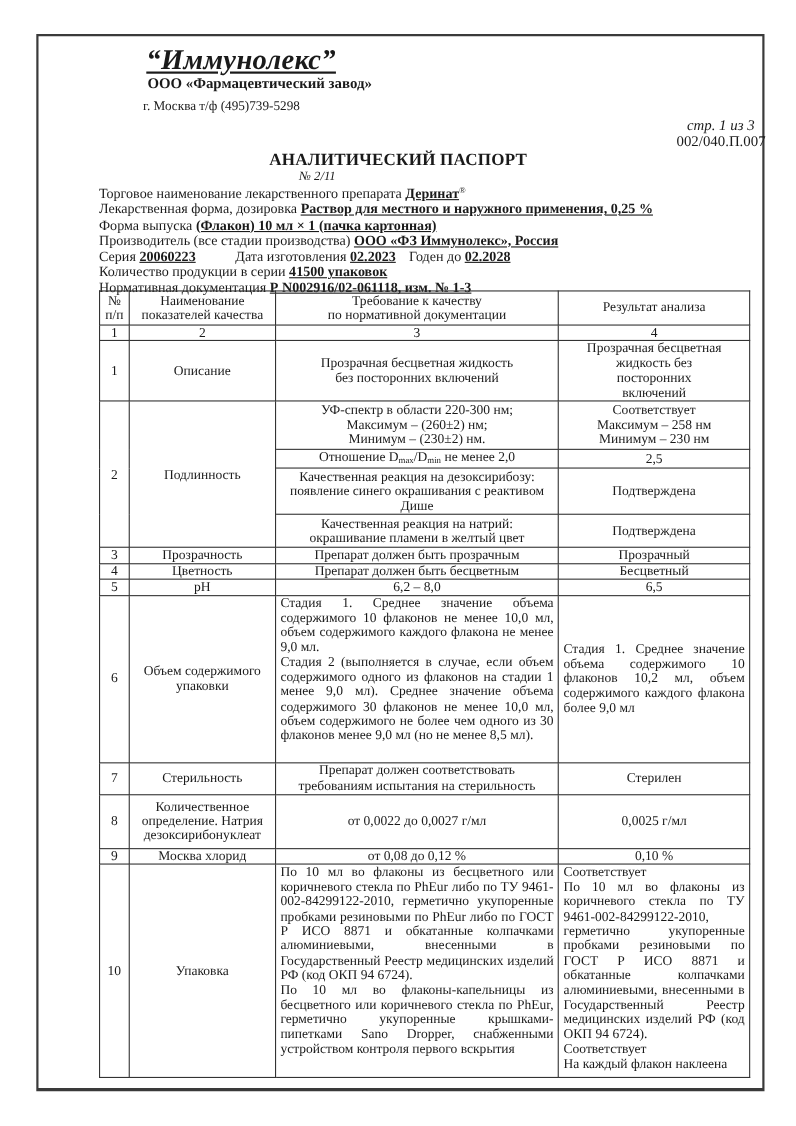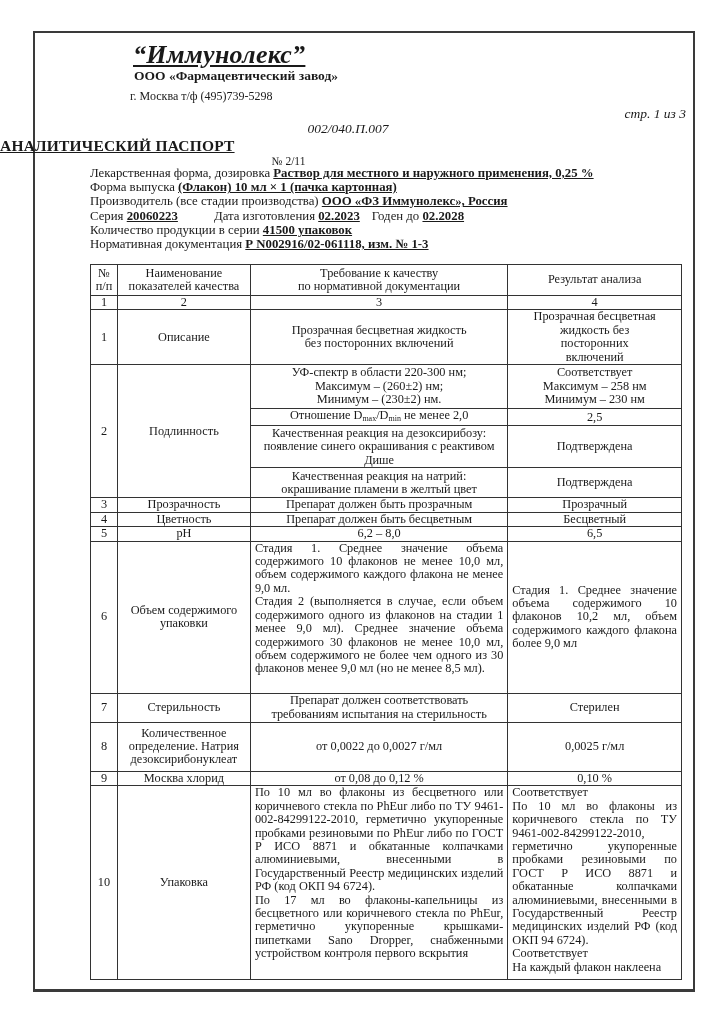--- a/index.html
+++ b/index.html
@@ -5,25 +5,25 @@
   html, body { margin: 0; padding: 0; background: #ffffff; }
   body { width: 724px; height: 1024px; position: relative; overflow: hidden;
          font-family: "Liberation Serif", "DejaVu Serif", serif; color: #1a1a1a; }
   .frame { position: absolute; left: 33px; top: 31px; width: 662px; height: 961px;
            border: 2px solid #3a3a3a; border-bottom-width: 3px; box-sizing: border-box; }
   .brand { position: absolute; left: 133px; top: 40px; font-size: 26px; font-weight: bold;
            font-style: italic; text-decoration: underline; letter-spacing: 0.3px; text-align: right; }
   .company { position: absolute; left: 134px; top: 68px; font-size: 13.5px; font-weight: bold; }
   .contacts { position: absolute; left: 130px; top: 89px; font-size: 12px; }
   .pageno { position: absolute; right: 38px; top: 106px; font-size: 13.5px; font-style: italic; }
-  .doccode { position: absolute; left: 0; width: 696px; top: 121px; text-align: center;
-             font-size: 13.5px; font-style: italic; }
-  .doctitle { position: absolute; left: 0; width: 724px; top: 137px; text-align: left;
-              font-size: 15.5px; font-weight: bold; letter-spacing: 0.2px; text-decoration: underline; }
-  .docnum { position: absolute; left: 0; width: 577px; top: 155px; text-align: center; font-size: 11.5px; }
+  .doccode { position: absolute; left: 0; width: 696px; top: 121px; text-align: right;
+             font-size: 13.5px; }
+  .doctitle { position: absolute; left: 0; width: 724px; top: 137px; text-align: center;
+              font-size: 15.5px; font-weight: bold; letter-spacing: 0.2px; }
+  .docnum { position: absolute; left: 0; width: 577px; top: 155px; text-align: center; font-size: 11.5px; font-style: italic; }
   .info { position: absolute; left: 90px; top: 166px; font-size: 12.8px; line-height: 14.2px; }
   .info .line { white-space: nowrap; }
   .info .v { font-weight: bold; text-decoration: underline; }
   .gap { display: inline-block; width: 36px; }
   .gap2 { display: inline-block; width: 12px; }
   table { position: absolute; left: 90px; top: 264px; width: 592px; border-collapse: collapse;
           font-size: 12.3px; line-height: 13.4px; }
   td, th { border: 1px solid #333; padding: 0 3px; font-weight: normal; text-align: center; vertical-align: middle; }
   col.c1 { width: 27px; } col.c2 { width: 133px; } col.c3 { width: 258px; } col.c4 { width: 174px; }
   .just { text-align: justify; text-align-last: left; vertical-align: top; padding: 0 4px; }
@@ -36,20 +36,23 @@
 
 <div class="brand">“Иммунолекс”</div>
 <div class="company">ООО «Фармацевтический завод»</div>
 <div class="contacts">г. Москва  т/ф (495)739-5298</div>
 <div class="pageno">стр. 1 из 3</div>
 <div class="doccode">002/040.П.007</div>
 <div class="doctitle">АНАЛИТИЧЕСКИЙ ПАСПОРТ</div>
 <div class="docnum">№ 2/11</div>
 
 <div class="info">
+  <div class="line">
+    <span>Торговое наименование лекарственного препарата </span><span class="v">Деринат</span><sup style="font-size:8px">®</sup>
+  </div>
   <div class="line">
     <span>Лекарственная форма, дозировка </span><span class="v">Раствор для местного и наружного применения, 0,25 %</span>
   </div>
   <div class="line">
     <span>Форма выпуска </span><span class="v">(Флакон) 10 мл × 1 (пачка картонная)</span>
   </div>
   <div class="line">
     <span>Производитель (все стадии производства) </span><span class="v">ООО «ФЗ Иммунолекс», Россия</span>
   </div>
   <div class="line">
@@ -168,21 +171,21 @@
     <td>Москва хлорид</td>
     <td>от 0,08 до 0,12 %</td>
     <td>0,10 %</td>
   </tr>
 
   <tr style="height:194px">
     <td>10</td>
     <td>Упаковка</td>
     <td class="just">
       <div>По 10 мл во флаконы из бесцветного или коричневого стекла по PhEur либо по ТУ 9461-002-84299122-2010, герметично укупоренные пробками резиновыми по PhEur либо по ГОСТ Р ИСО 8871 и обкатанные колпачками алюминиевыми, внесенными в Государственный Реестр медицинских изделий РФ (код ОКП 94 6724).</div>
-      <div>По 17 мл во флаконы-капельницы из бесцветного или коричневого стекла по PhEur, герметично укупоренные крышками-пипетками Sano Dropper, снабженными устройством контроля первого вскрытия</div>
+      <div>По 10 мл во флаконы-капельницы из бесцветного или коричневого стекла по PhEur, герметично укупоренные крышками-пипетками Sano Dropper, снабженными устройством контроля первого вскрытия</div>
     </td>
     <td class="just">
       <div>Соответствует</div>
       <div>По 10 мл во флаконы из коричневого стекла по ТУ 9461-002-84299122-2010, герметично укупоренные пробками резиновыми по ГОСТ Р ИСО 8871 и обкатанные колпачками алюминиевыми, внесенными в Государственный Реестр медицинских изделий РФ (код ОКП 94 6724).</div>
       <div>Соответствует</div>
       <div>На каждый флакон наклеена</div>
     </td>
   </tr>
 </tbody>
   </table>

